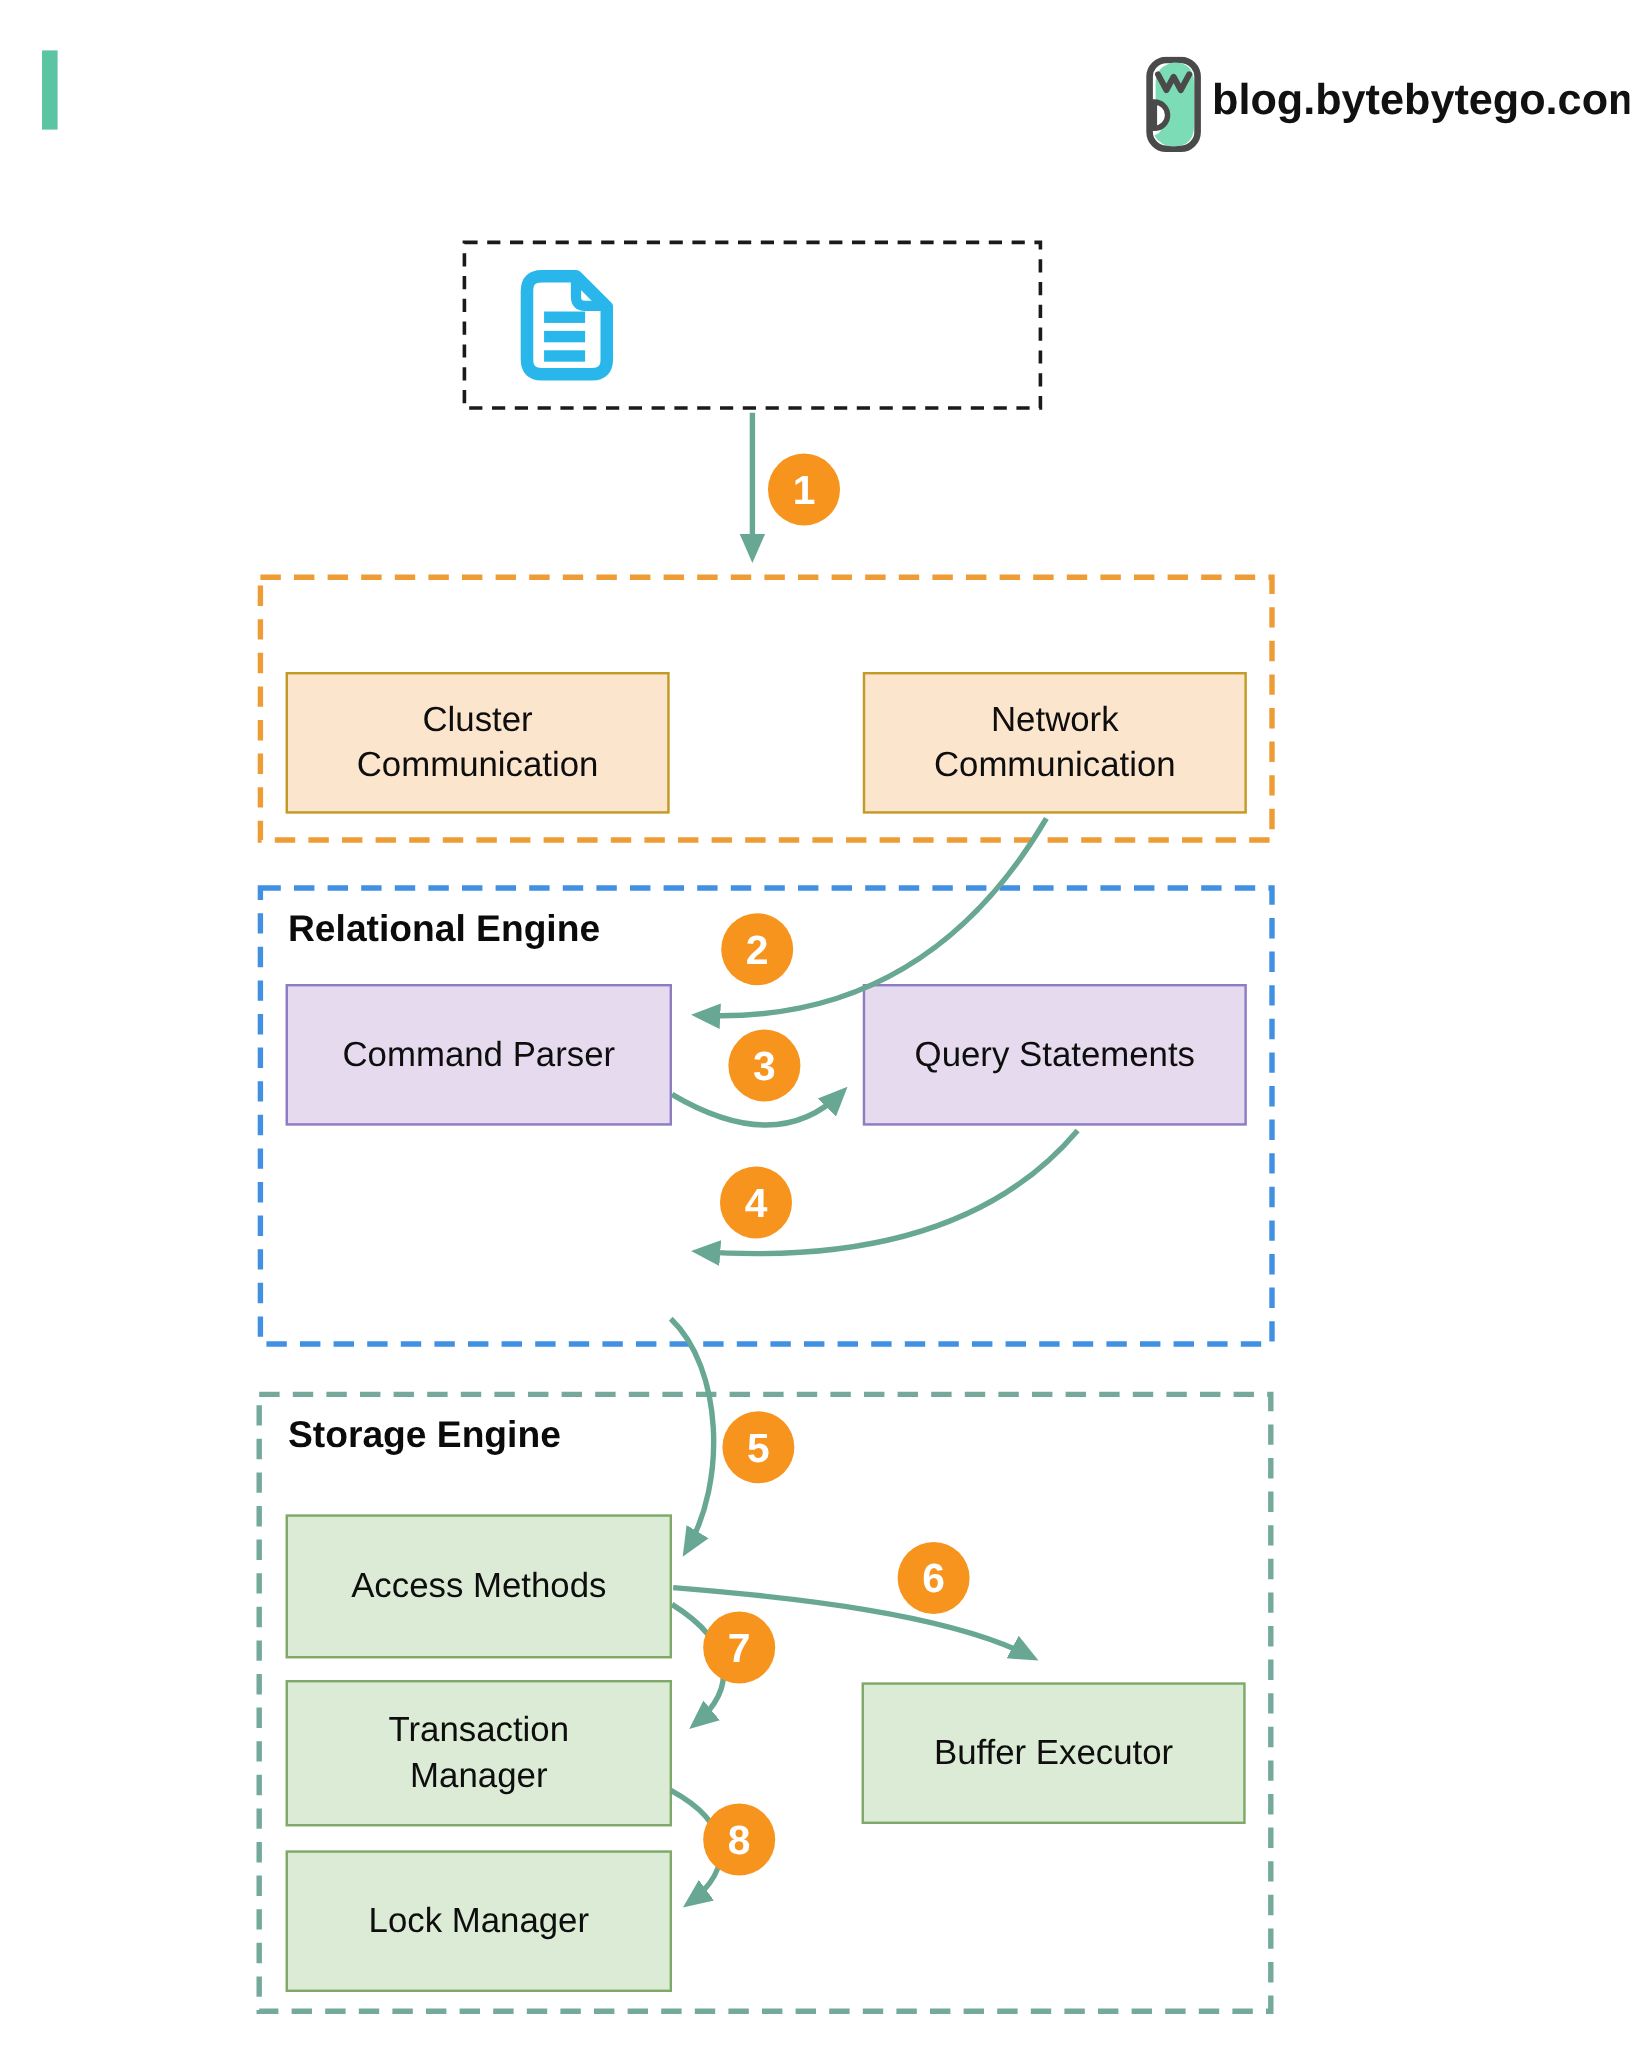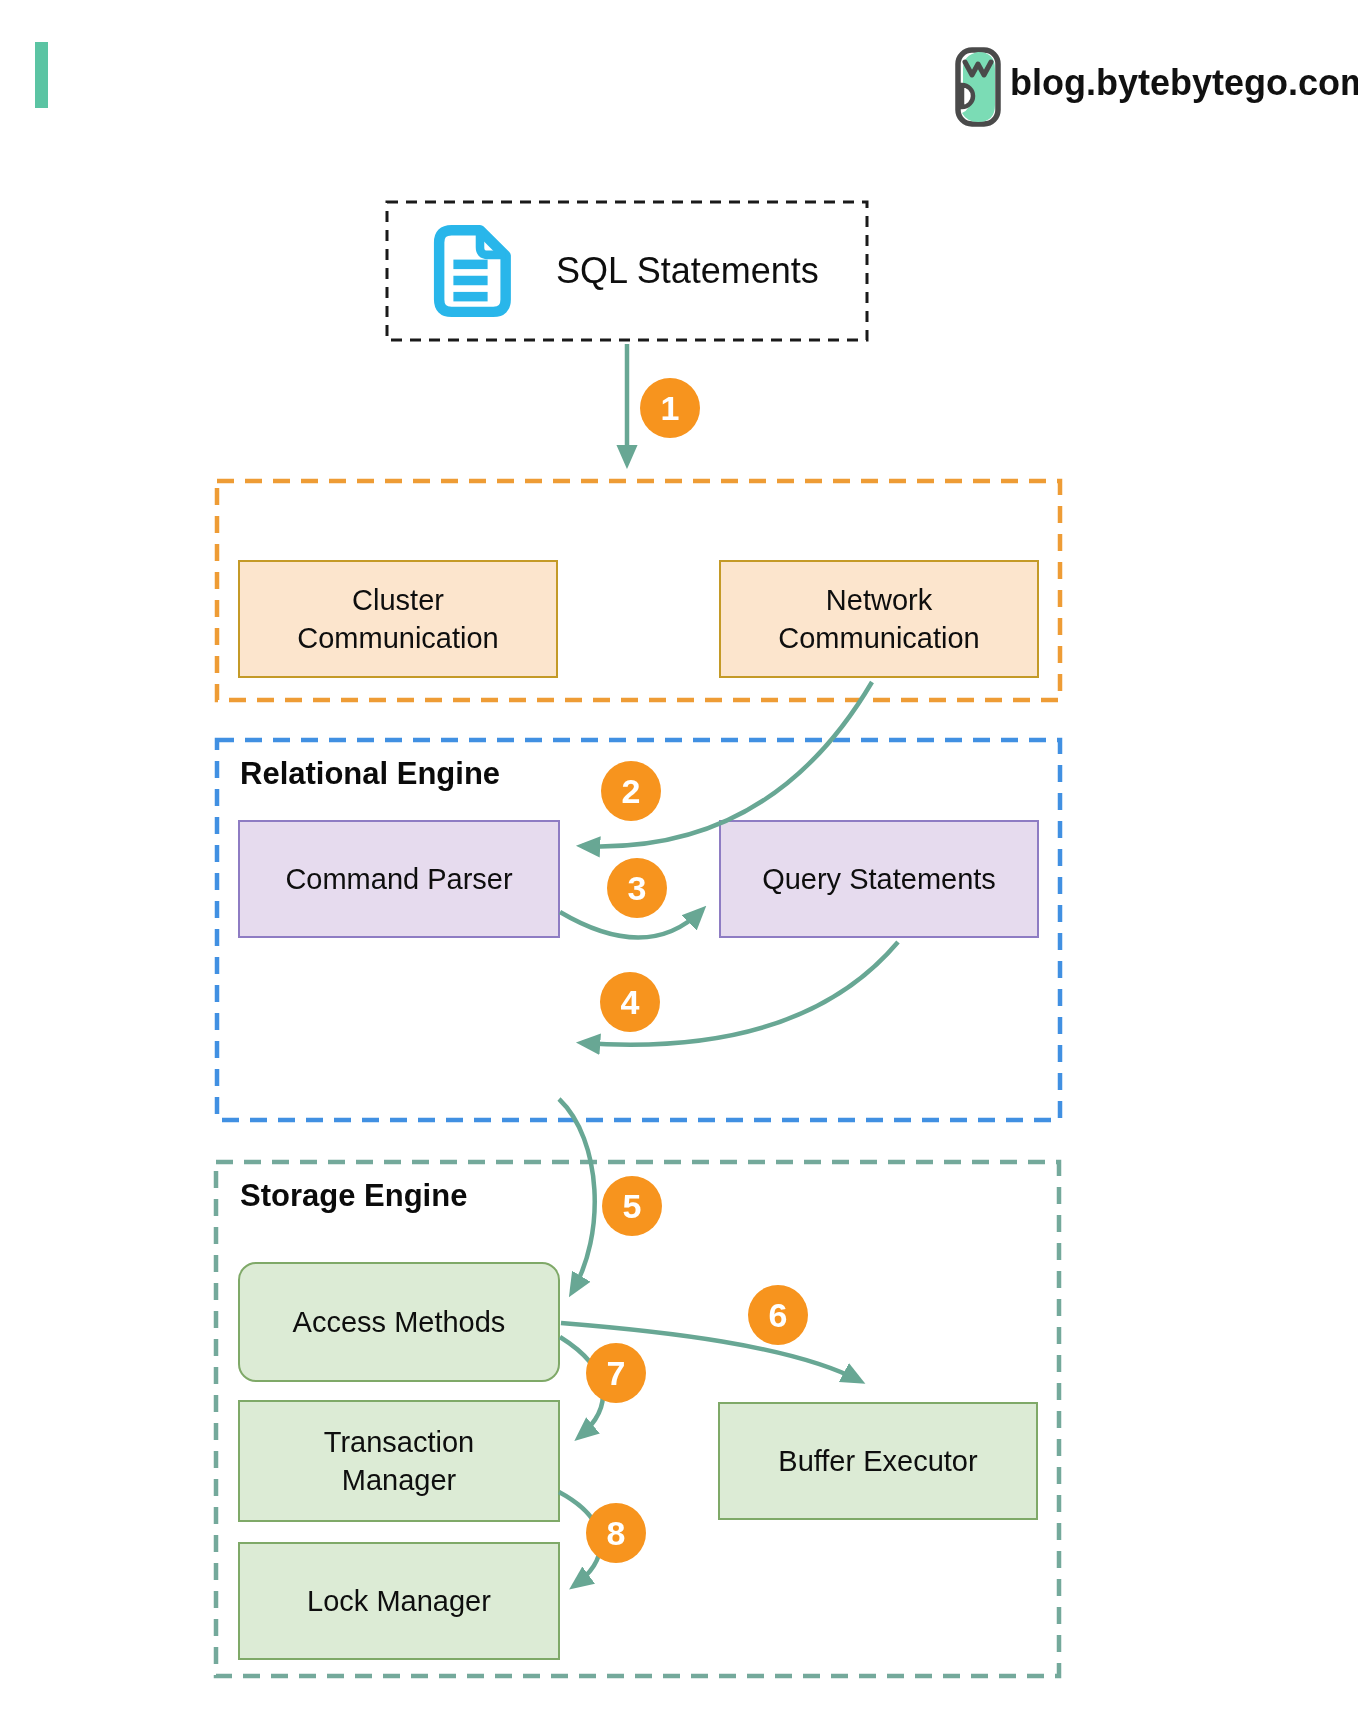--- a/index.html
+++ b/index.html
@@ -21,21 +21,21 @@
         font-size:29px;line-height:38px;color:#0e0e0e;border:2.5px solid;box-sizing:border-box;}
   .peach{background:#FCE5CD;border-color:#C49A27;}
   .purple{background:#E6DBEE;border-color:#8E7CC3;}
   .blue{background:#D8E5F6;border-color:#5E81B5;}
   .green{background:#DCEBD5;border-color:#7FA968;}
   .n-cluster{left:238px;top:560px;width:320px;height:118px;}
   .n-client{left:719px;top:560px;width:320px;height:118px;}
   .n-parser{left:238px;top:820px;width:322px;height:118px;}
   .n-optimizer{left:719px;top:820px;width:320px;height:118px;}
   .n-executor{left:238px;top:980px;width:320px;height:120px;}
-  .n-access{left:238px;top:1262px;width:322px;height:120px;border-radius:18px;}
+  .n-access{left:238px;top:1262px;width:322px;height:120px;}
   .n-transaction{left:238px;top:1400px;width:322px;height:122px;}
   .n-lock{left:238px;top:1542px;width:322px;height:118px;}
   .n-buffer{left:718px;top:1402px;width:320px;height:118px;}
   .wrap2{max-width:250px;}
   
   .overlay{position:absolute;left:0;top:0;width:1358px;height:1722px;pointer-events:none;}
   .step-num{font-family:"Liberation Sans", sans-serif;font-size:34px;font-weight:700;fill:#ffffff;}
 </style>
 </head>
 <body>
@@ -52,21 +52,20 @@
   <div class="site-url">blog.bytebytego.com</div>
 
   <div class="sql-box">
     <svg class="doc" viewBox="0 0 100 100">
       <path d="M30 7 H60 L87 34 V80 Q87 93 74 93 H30 Q17 93 17 80 V20 Q17 7 30 7 Z" fill="#ffffff" stroke="#29B6EA" stroke-width="11" stroke-linejoin="round"></path>
       <path d="M60 7 V25 Q60 33 68 33 H87" fill="none" stroke="#29B6EA" stroke-width="9"></path>
       <rect x="32" y="38" width="36" height="10" fill="#29B6EA"></rect>
       <rect x="32" y="55" width="36" height="10" fill="#29B6EA"></rect>
       <rect x="32" y="72" width="36" height="10" fill="#29B6EA"></rect>
     </svg>
-    <div class="lbl">SQL Statements</div>
   </div>
 
   <div class="sec-label" style="left:240px;top:756px;">Relational Engine</div>
   <div class="sec-label" style="left:240px;top:1178px;">Storage Engine</div>
 
   <div class="node peach n-cluster">
     <span class="wrap2">Cluster Communication</span>
   </div>
   <div class="node peach n-client">
     <span class="wrap2">Network Communication</span>

